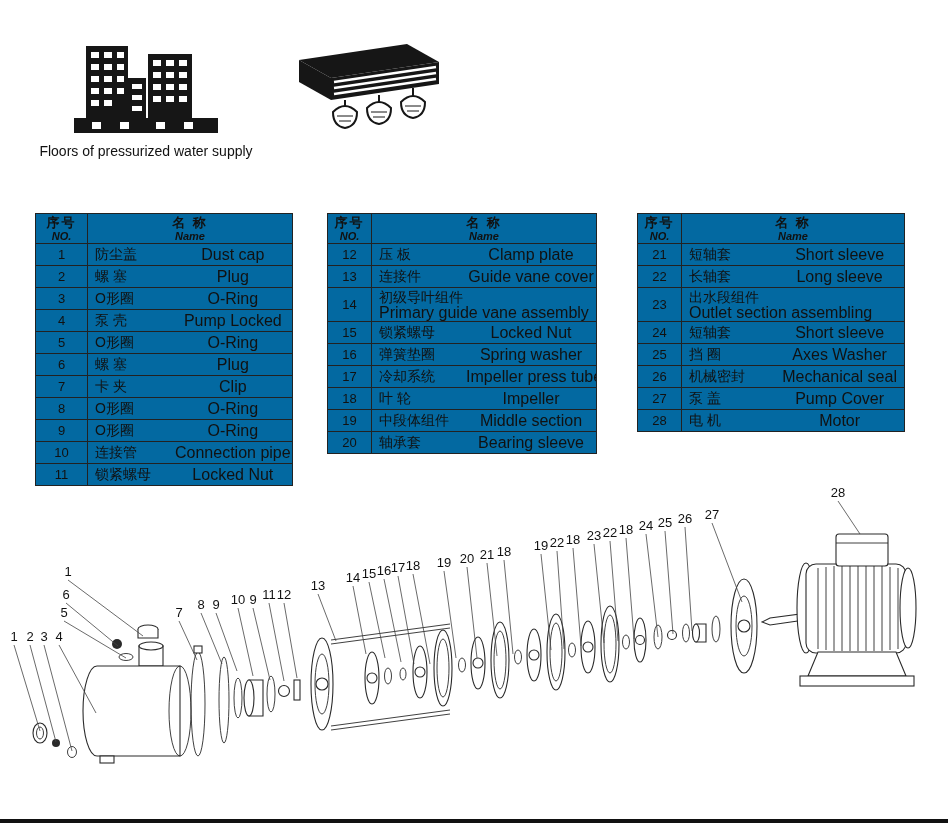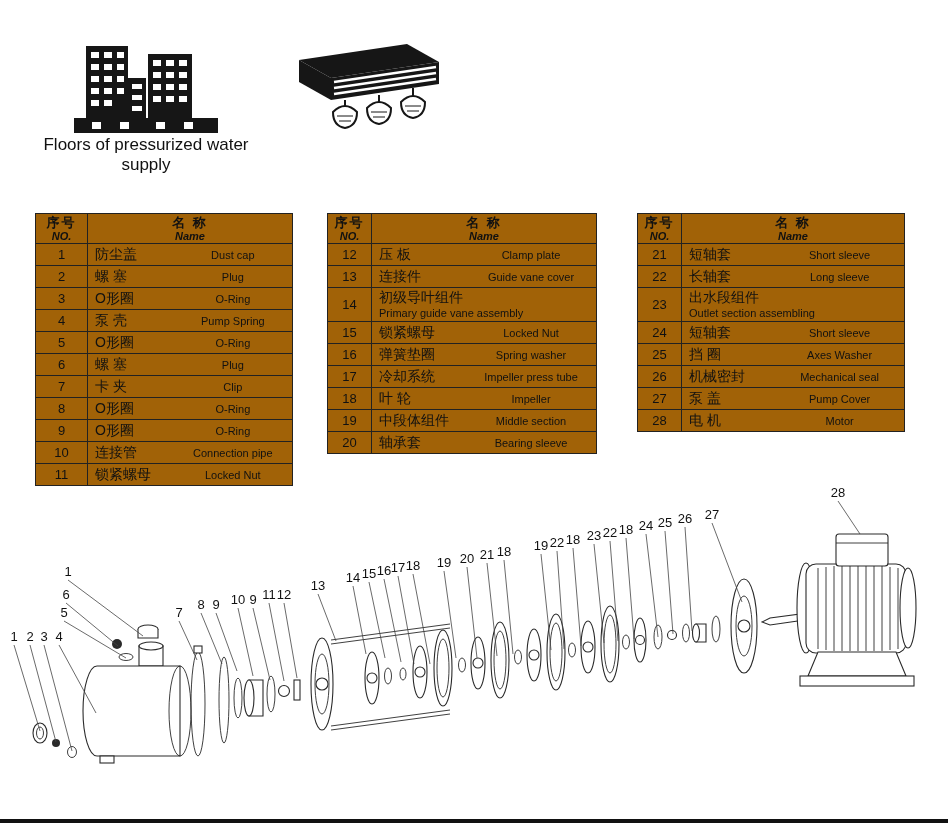--- a/index.html
+++ b/index.html
@@ -9,36 +9,36 @@
     font-family:"Liberation Sans", sans-serif; color:#111;
   }
   .page { position:absolute; inset:0; background:#fff; }
 
   
   figure { position:absolute; text-align:center; }
   .fig1 { left:22px;  top:40px; width:248px; }
   .fig2 { left:262px; top:40px; width:206px; }
   figure svg { display:block; margin:0 auto; }
   .cap-cn { font-size:13px; font-weight:bold; margin-top:5px; letter-spacing:2px; }
-  .cap-en { font-size:17px; margin-top:1px; }
+  .cap-en { font-size:14px; margin-top:9px; }
 
   
-  table { position:absolute; border-collapse:collapse; table-layout:fixed; font-size:13px; color:#111; background:#a16207; }
+  table { position:absolute; border-collapse:collapse; table-layout:fixed; font-size:13px; color:#111; background:#0369a1; }
   .t1 { left:35px;  top:213px; width:258px; }
   .t2 { left:327px; top:213px; width:270px; }
   .t3 { left:637px; top:213px; width:268px; }
   th, td { border:1px solid #222; vertical-align:middle; }
   thead th { height:30px; padding:1px 0; text-align:center; font-weight:bold; }
   .h-cn { font-size:13px; line-height:14px; letter-spacing:2px; }
   .h-en { font-size:11px; line-height:12px; font-weight:bold;font-style:italic; }
   .c-no { width:52px; text-align:center; height:22px; font-size:13px; }
   .t2 .c-no, .t3 .c-no { width:44px; }
   .c-name { height:22px; white-space:nowrap; overflow:hidden; }
   .c-name .cn { display:inline-block; width:42%; padding-left:7px; font-size:14px; vertical-align:middle; }
-  .c-name .en { display:inline-block; width:58%; text-align:center; font-size:11px; vertical-align:middle; }
+  .c-name .en { display:inline-block; width:58%; text-align:center; font-size:16px; vertical-align:middle; }
   .c-name.stacked { height:34px; white-space:normal; line-height:16px; }
   .c-name.stacked .cn { display:block; width:auto; padding-left:7px; }
   .c-name.stacked .en { display:block; width:auto; text-align:left; padding-left:7px; }
 
   
   .diagram { position:absolute; left:0; top:488px; width:948px; height:336px; }
   .part { stroke:#2a2a2a; stroke-width:1.1; fill:#fff; }
   .part-fill { fill:#2a2a2a; stroke:none; }
   .thin { stroke:#2a2a2a; stroke-width:0.9; fill:none; }
   .leader { stroke:#444; stroke-width:0.8; }
@@ -152,21 +152,21 @@
         <tr>
           <td class="c-no">2</td>
           <td class="c-name"><span class="cn">螺 塞</span><span class="en">Plug</span></td>
         </tr>
         <tr>
           <td class="c-no">3</td>
           <td class="c-name"><span class="cn">O形圈</span><span class="en">O-Ring</span></td>
         </tr>
         <tr>
           <td class="c-no">4</td>
-          <td class="c-name"><span class="cn">泵 壳</span><span class="en">Pump Spring</span></td>
+          <td class="c-name"><span class="cn">泵 壳</span><span class="en">Pump Locked</span></td>
         </tr>
         <tr>
           <td class="c-no">5</td>
           <td class="c-name"><span class="cn">O形圈</span><span class="en">O-Ring</span></td>
         </tr>
         <tr>
           <td class="c-no">6</td>
           <td class="c-name"><span class="cn">螺 塞</span><span class="en">Plug</span></td>
         </tr>
         <tr>

